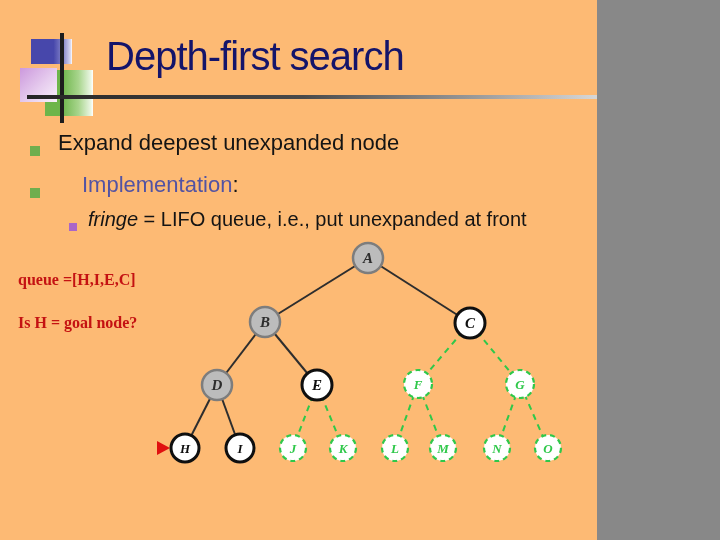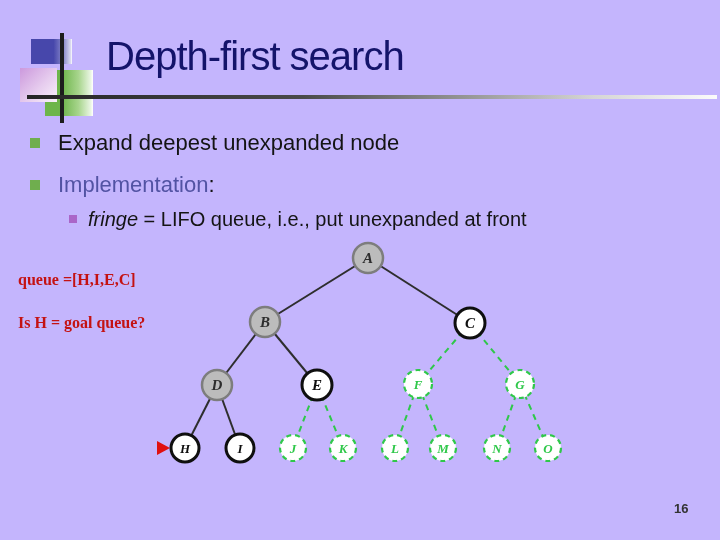--- a/index.html
+++ b/index.html
@@ -1,17 +1,17 @@
 <!DOCTYPE html>
 <html><head>
 <meta charset="utf-8">
 <style>
   html,body { margin:0; padding:0; background:#888; }
   .slide {
-    position:relative; width:720px; height:540px; background:#c4b5fd;
+    position:relative; width:597px; height:540px; background:#fdba74;
     font-family:"Liberation Sans", sans-serif; overflow:hidden;
   }
   
   .deco-green {
     position:absolute; left:45px; top:70px; width:48px; height:46px;
     background:linear-gradient(to right, #6db54a 35%, #a8d58d 70%, #e9f5e2 95%, #ffffff 100%);
   }
   .deco-purple {
     position:absolute; left:20px; top:68px; width:37px; height:34px;
     background:linear-gradient(135deg, #cf9je0, #f2e4f7);
@@ -26,24 +26,24 @@
   }
   .deco-hline {
     position:absolute; left:27px; top:95px; width:690px; height:4px;
     background:linear-gradient(to right, #252525 0%, #4a4a4a 40%, #9a9a9a 65%, #d5d5d5 82%, #fbfbfb 100%);
   }
   .title {
     position:absolute; left:106px; top:34px; margin:0;
     font-size:40px; font-weight:400; letter-spacing:-1px; color:#14146a;
   }
   
-  .bullet { position:absolute; display:flex; align-items:flex-start; color:#141414; }
+  .bullet { position:absolute; display:flex; align-items:flex-end; color:#141414; }
   .bullet .sq { flex:0 0 auto; display:inline-block; }
   .b1 { left:30px; top:130px; font-size:22px; }
-  .b2 { left:30px; top:172px; font-size:22px; }
+  .b2 { left:30px; top:172px; font-size:22px;gap:24px; }
   .b3 { left:69px; top:208px; font-size:20px; }
   .sq-green { width:10px; height:10px; background:#6fae4e; margin:8px 18px 0 0; }
   .sq-purple { width:8px; height:8px; background:#aa66c8; margin:7px 11px 0 0; }
   .impl-word { color:#5253a3; }
   .colon { color:#141414; }
   .b3 em { }
   
   .red-note {
     position:absolute; left:18px; font-size:16px; font-weight:bold; color:#c41212;font-family:Liberation Serif, serif;
   }
@@ -76,21 +76,21 @@
     <span class="sq sq-green"></span>
     <span><span class="impl-word">Implementation</span><span class="colon">:</span></span>
   </div>
 
   <div class="bullet b3">
     <span class="sq sq-purple"></span>
     <span><em>fringe</em><span> = LIFO queue, i.e., put unexpanded at front</span></span>
   </div>
 
   <div class="red-note note-queue">queue =[H,I,E,C]</div>
-  <div class="red-note note-goal">Is H = goal queue?</div>
+  <div class="red-note note-goal">Is H = goal node?</div>
 
   <svg id="tree-svg" width="720" height="540" viewBox="0 0 720 540">
       <line x1="368" y1="258" x2="265" y2="322" stroke="#2e2e2e" stroke-width="2"></line>
       <line x1="368" y1="258" x2="470" y2="323" stroke="#2e2e2e" stroke-width="2"></line>
       <line x1="265" y1="322" x2="217" y2="385" stroke="#2e2e2e" stroke-width="2"></line>
       <line x1="265" y1="322" x2="317" y2="385" stroke="#2e2e2e" stroke-width="2"></line>
       <line x1="217" y1="385" x2="185" y2="448" stroke="#2e2e2e" stroke-width="2"></line>
       <line x1="217" y1="385" x2="240" y2="448" stroke="#2e2e2e" stroke-width="2"></line>
       <line x1="470" y1="323" x2="418" y2="384" stroke="#2fc84a" stroke-width="2" stroke-dasharray="6,5"></line>
       <line x1="470" y1="323" x2="520" y2="384" stroke="#2fc84a" stroke-width="2" stroke-dasharray="6,5"></line>

